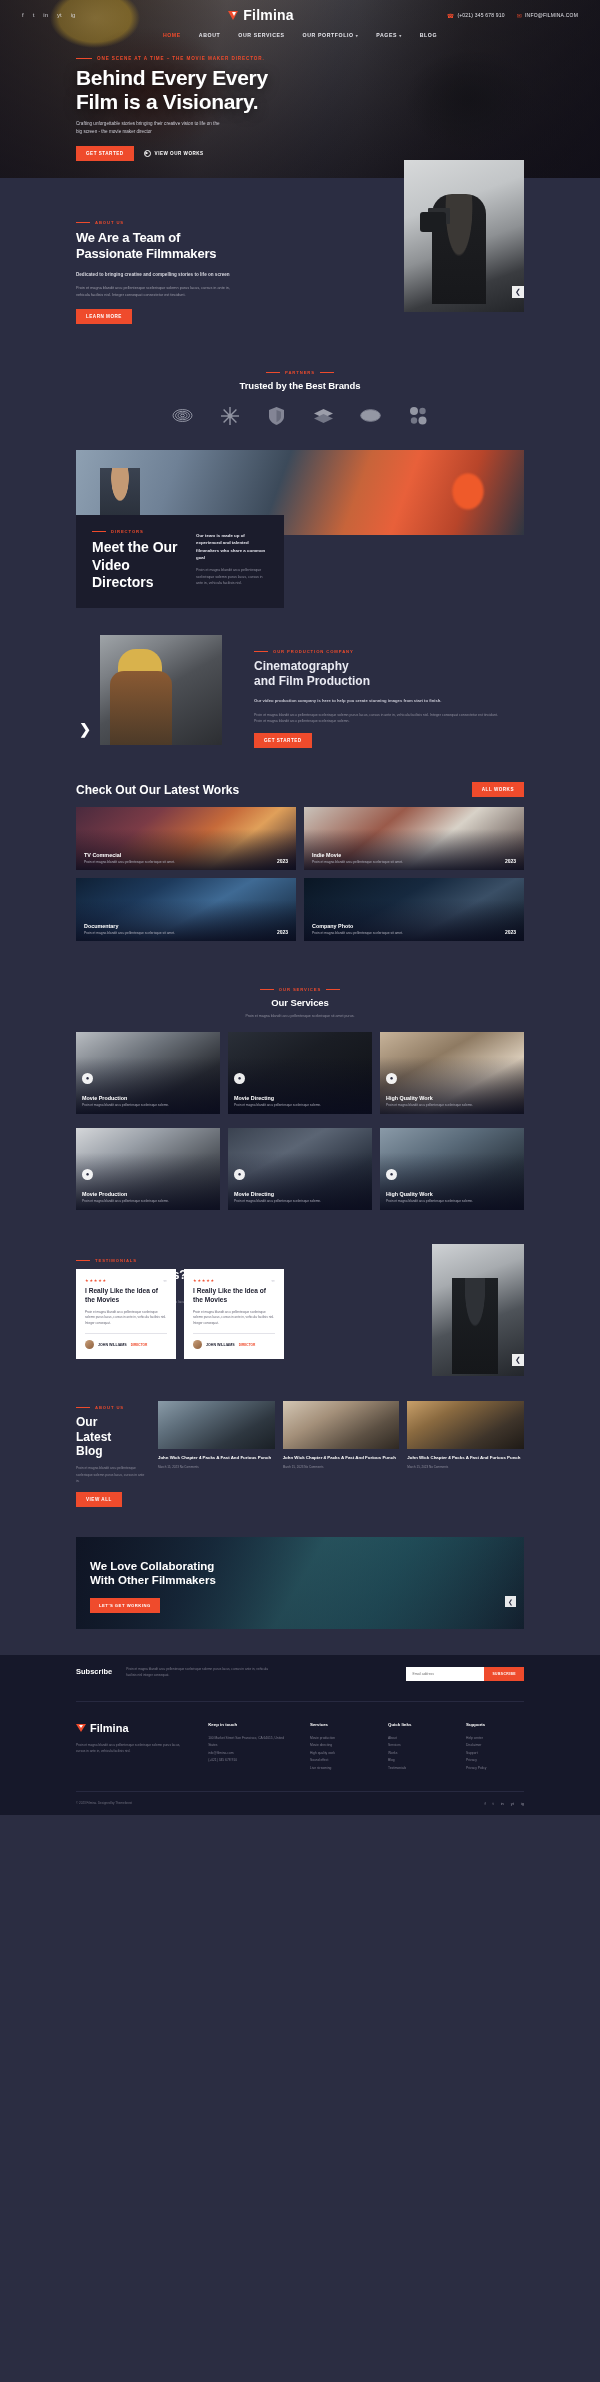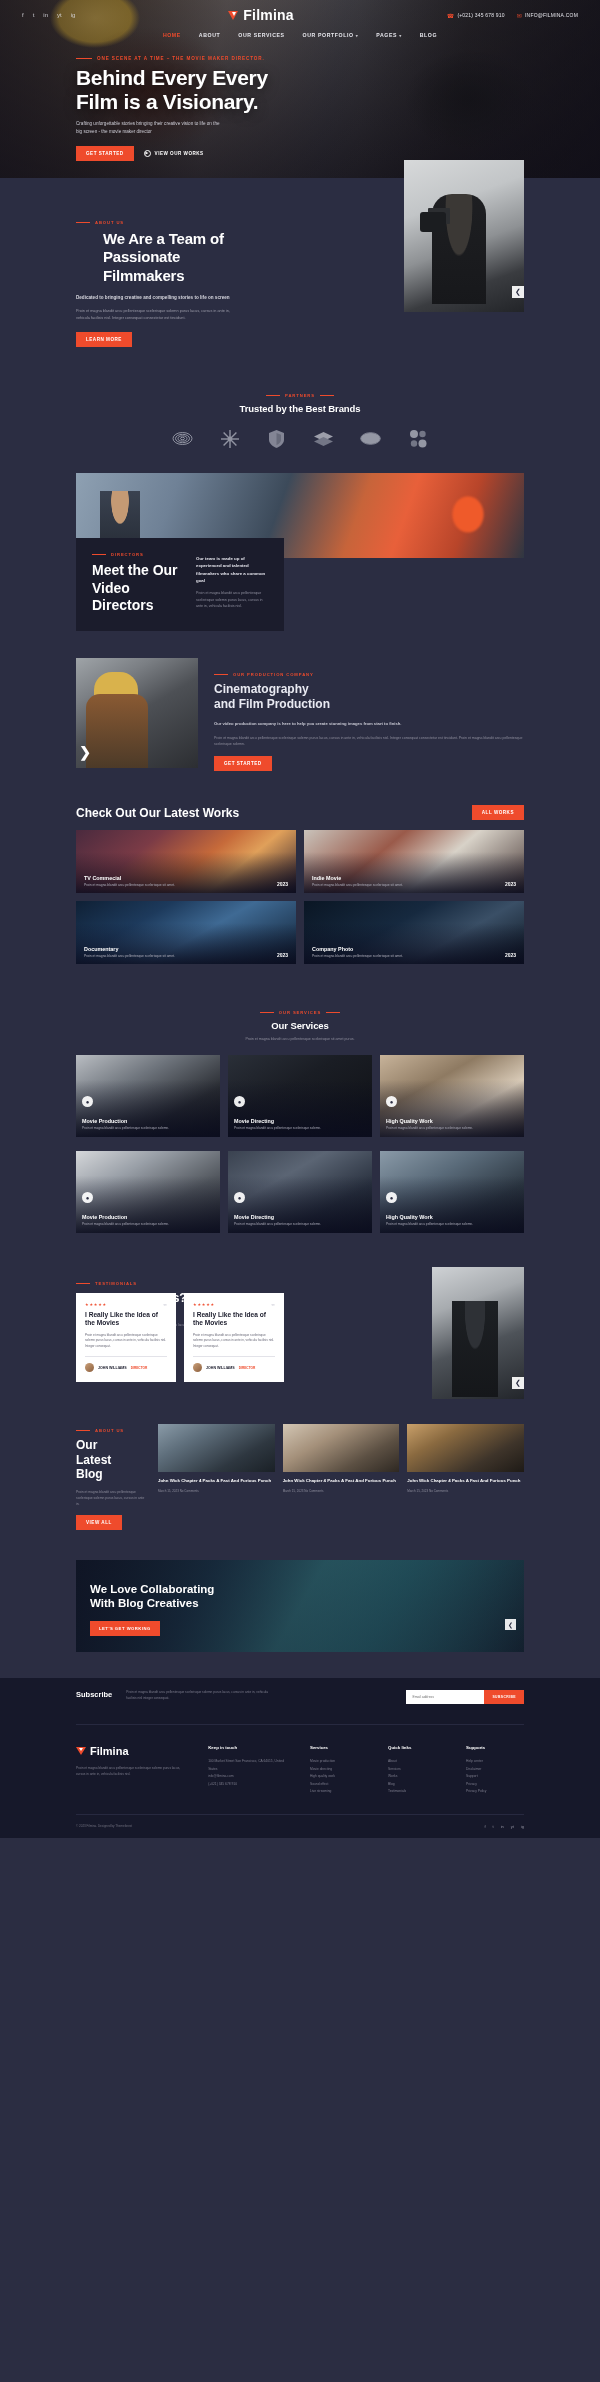--- a/index.html
+++ b/index.html
@@ -58,21 +58,21 @@
 
   
   .about { position:relative; padding:36px 0 30px; background:#2b2d42; }
   .about-inner { width:600px; display:flex; padding:0 76px; gap:14px; }
   .about-txt { width:160px; padding-top:6px; }
   .sec-eyebrow { display:flex; align-items:center; gap:5px; font-size:4.2px;
     font-weight:700; letter-spacing:.9px; color:#ef4b2c; margin-bottom:5px; }
   .sec-eyebrow:before { content:""; width:14px; height:1px; background:#ef4b2c; }
   .sec-eyebrow.center { justify-content:center; }
   .sec-eyebrow.center:after { content:""; width:14px; height:1px; background:#ef4b2c; }
-  .about-h { font-size:15px; font-weight:700; line-height:1.22; letter-spacing:-.2px;margin-left:27px; }
+  .about-h { font-size:13px; font-weight:700; line-height:1.22; letter-spacing:-.2px; }
   .about-lead { font-size:4.6px; font-weight:700; line-height:1.8; color:#d6d6de; margin-top:9px; }
   .about-p { font-size:3.8px; line-height:1.85; color:#9a9aa8; margin-top:6px; }
   .about-img { position:absolute; right:76px; top:-18px; width:120px; height:152px;
     background:linear-gradient(160deg,#d7d9da 0%,#c2c5c7 30%,#8e9194 55%,#3a3c40 78%,#222428 100%); overflow:hidden; }
   .about-img:before { content:""; position:absolute; left:28px; top:34px; width:54px; height:110px;
     background:radial-gradient(ellipse at 50% 12%, #3b3835 0 34%, transparent 36%),
                linear-gradient(180deg,#1e1f22 0%,#17181b 100%); border-radius:20px 20px 0 0; }
   .about-img:after { content:""; position:absolute; left:16px; top:52px; width:26px; height:20px;
     background:#1b1d20; border-radius:3px; box-shadow:6px -6px 0 -2px #2c2e31; }
   .arrow-nav { position:absolute; width:12px; height:12px; background:rgba(255,255,255,.92);
@@ -96,21 +96,21 @@
   .dir-card { position:absolute; left:76px; top:65px; width:208px; background:#1b1c2c;
     padding:14px 16px 16px; display:flex; gap:12px; }
   .dir-left { width:92px; }
   .dir-h { font-size:14px; font-weight:700; line-height:1.25; }
   .dir-right { flex:1; padding-top:3px; }
   .dir-rt { font-size:4.4px; font-weight:700; line-height:1.65; color:#e4e4ec; }
   .dir-rp { font-size:3.6px; line-height:1.8; color:#8d8d9c; margin-top:6px; }
 
   
   .cine { position:relative; padding:10px 0 26px; }
-  .cine-inner { display:flex; padding:0 76px; gap:0; }
+  .cine-inner { display:flex; padding:0 100px; gap:16px; }
   .cine-img { width:122px; height:110px; position:relative; overflow:hidden;
     background:linear-gradient(150deg,#9fa4a8 0%,#7b7f84 25%,#4d5055 50%,#2c2e32 100%); }
   .cine-img:before { content:""; position:absolute; left:18px; top:14px; width:44px; height:26px;
     background:#d9b24c; border-radius:18px 18px 4px 4px; }
   .cine-img:after { content:""; position:absolute; left:10px; top:36px; width:62px; height:74px;
     background:linear-gradient(180deg,#8a5a33,#4c3a28); border-radius:14px 14px 0 0; }
   .cine-txt { flex:1; padding:14px 0 0 16px; }
   .cine-h { font-size:12px; font-weight:700; line-height:1.22; color:#e9eaf2; }
   .cine-p { font-size:4.2px; font-weight:700; line-height:1.75; color:#c9c9d4; margin-top:9px; }
   .cine-p2 { font-size:3.5px; line-height:1.9; color:#8e8e9d; margin-top:7px; }
@@ -555,21 +555,21 @@
         </div>
       </div>
     </div>
   </section>
 
   <section class="cta">
     <div class="cta-ov"></div>
     <div class="cta-body">
       <h2 class="cta-h">
         <span>We Love Collaborating</span><br>
-        <span>With Blog Creatives</span>
+        <span>With Other Filmmakers</span>
       </h2>
       <button class="cta-btn">LET'S GET WORKING</button>
     </div>
     <div class="cta-arrow">❮</div>
   </section>
 
   <footer class="footer">
     <div class="sub">
       <div class="sub-l">
         <div class="sub-h">Subscribe</div>

